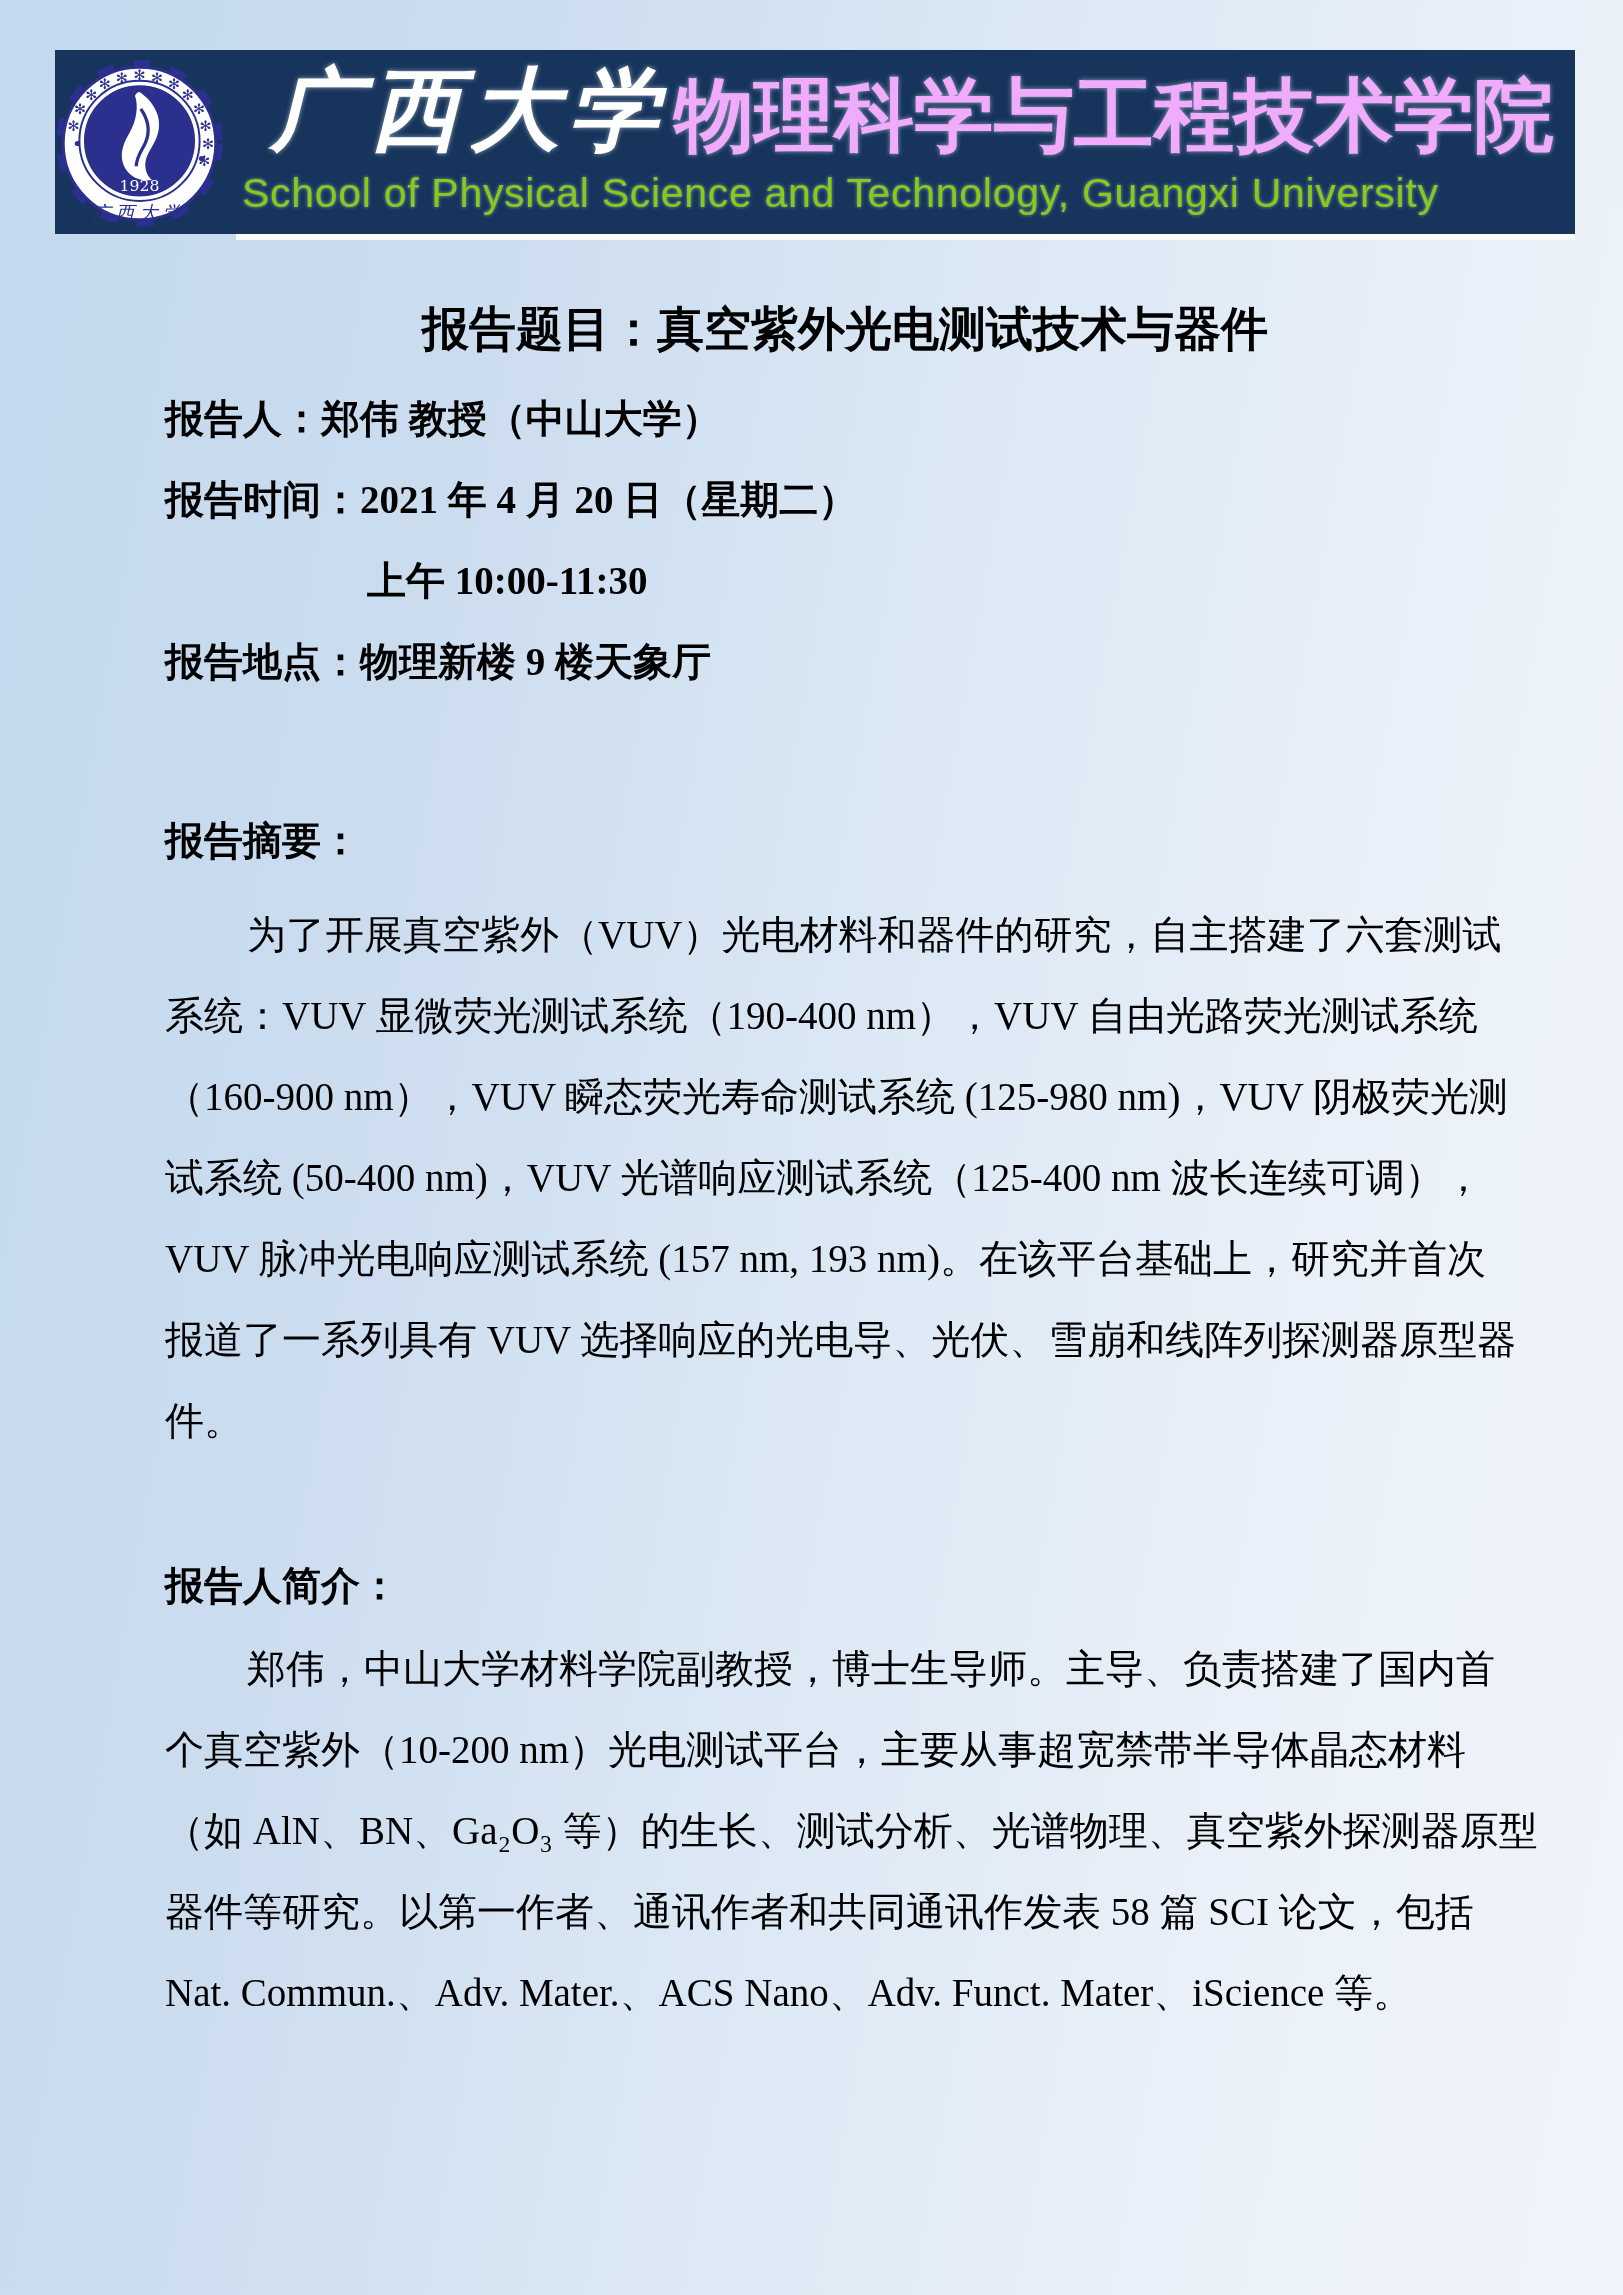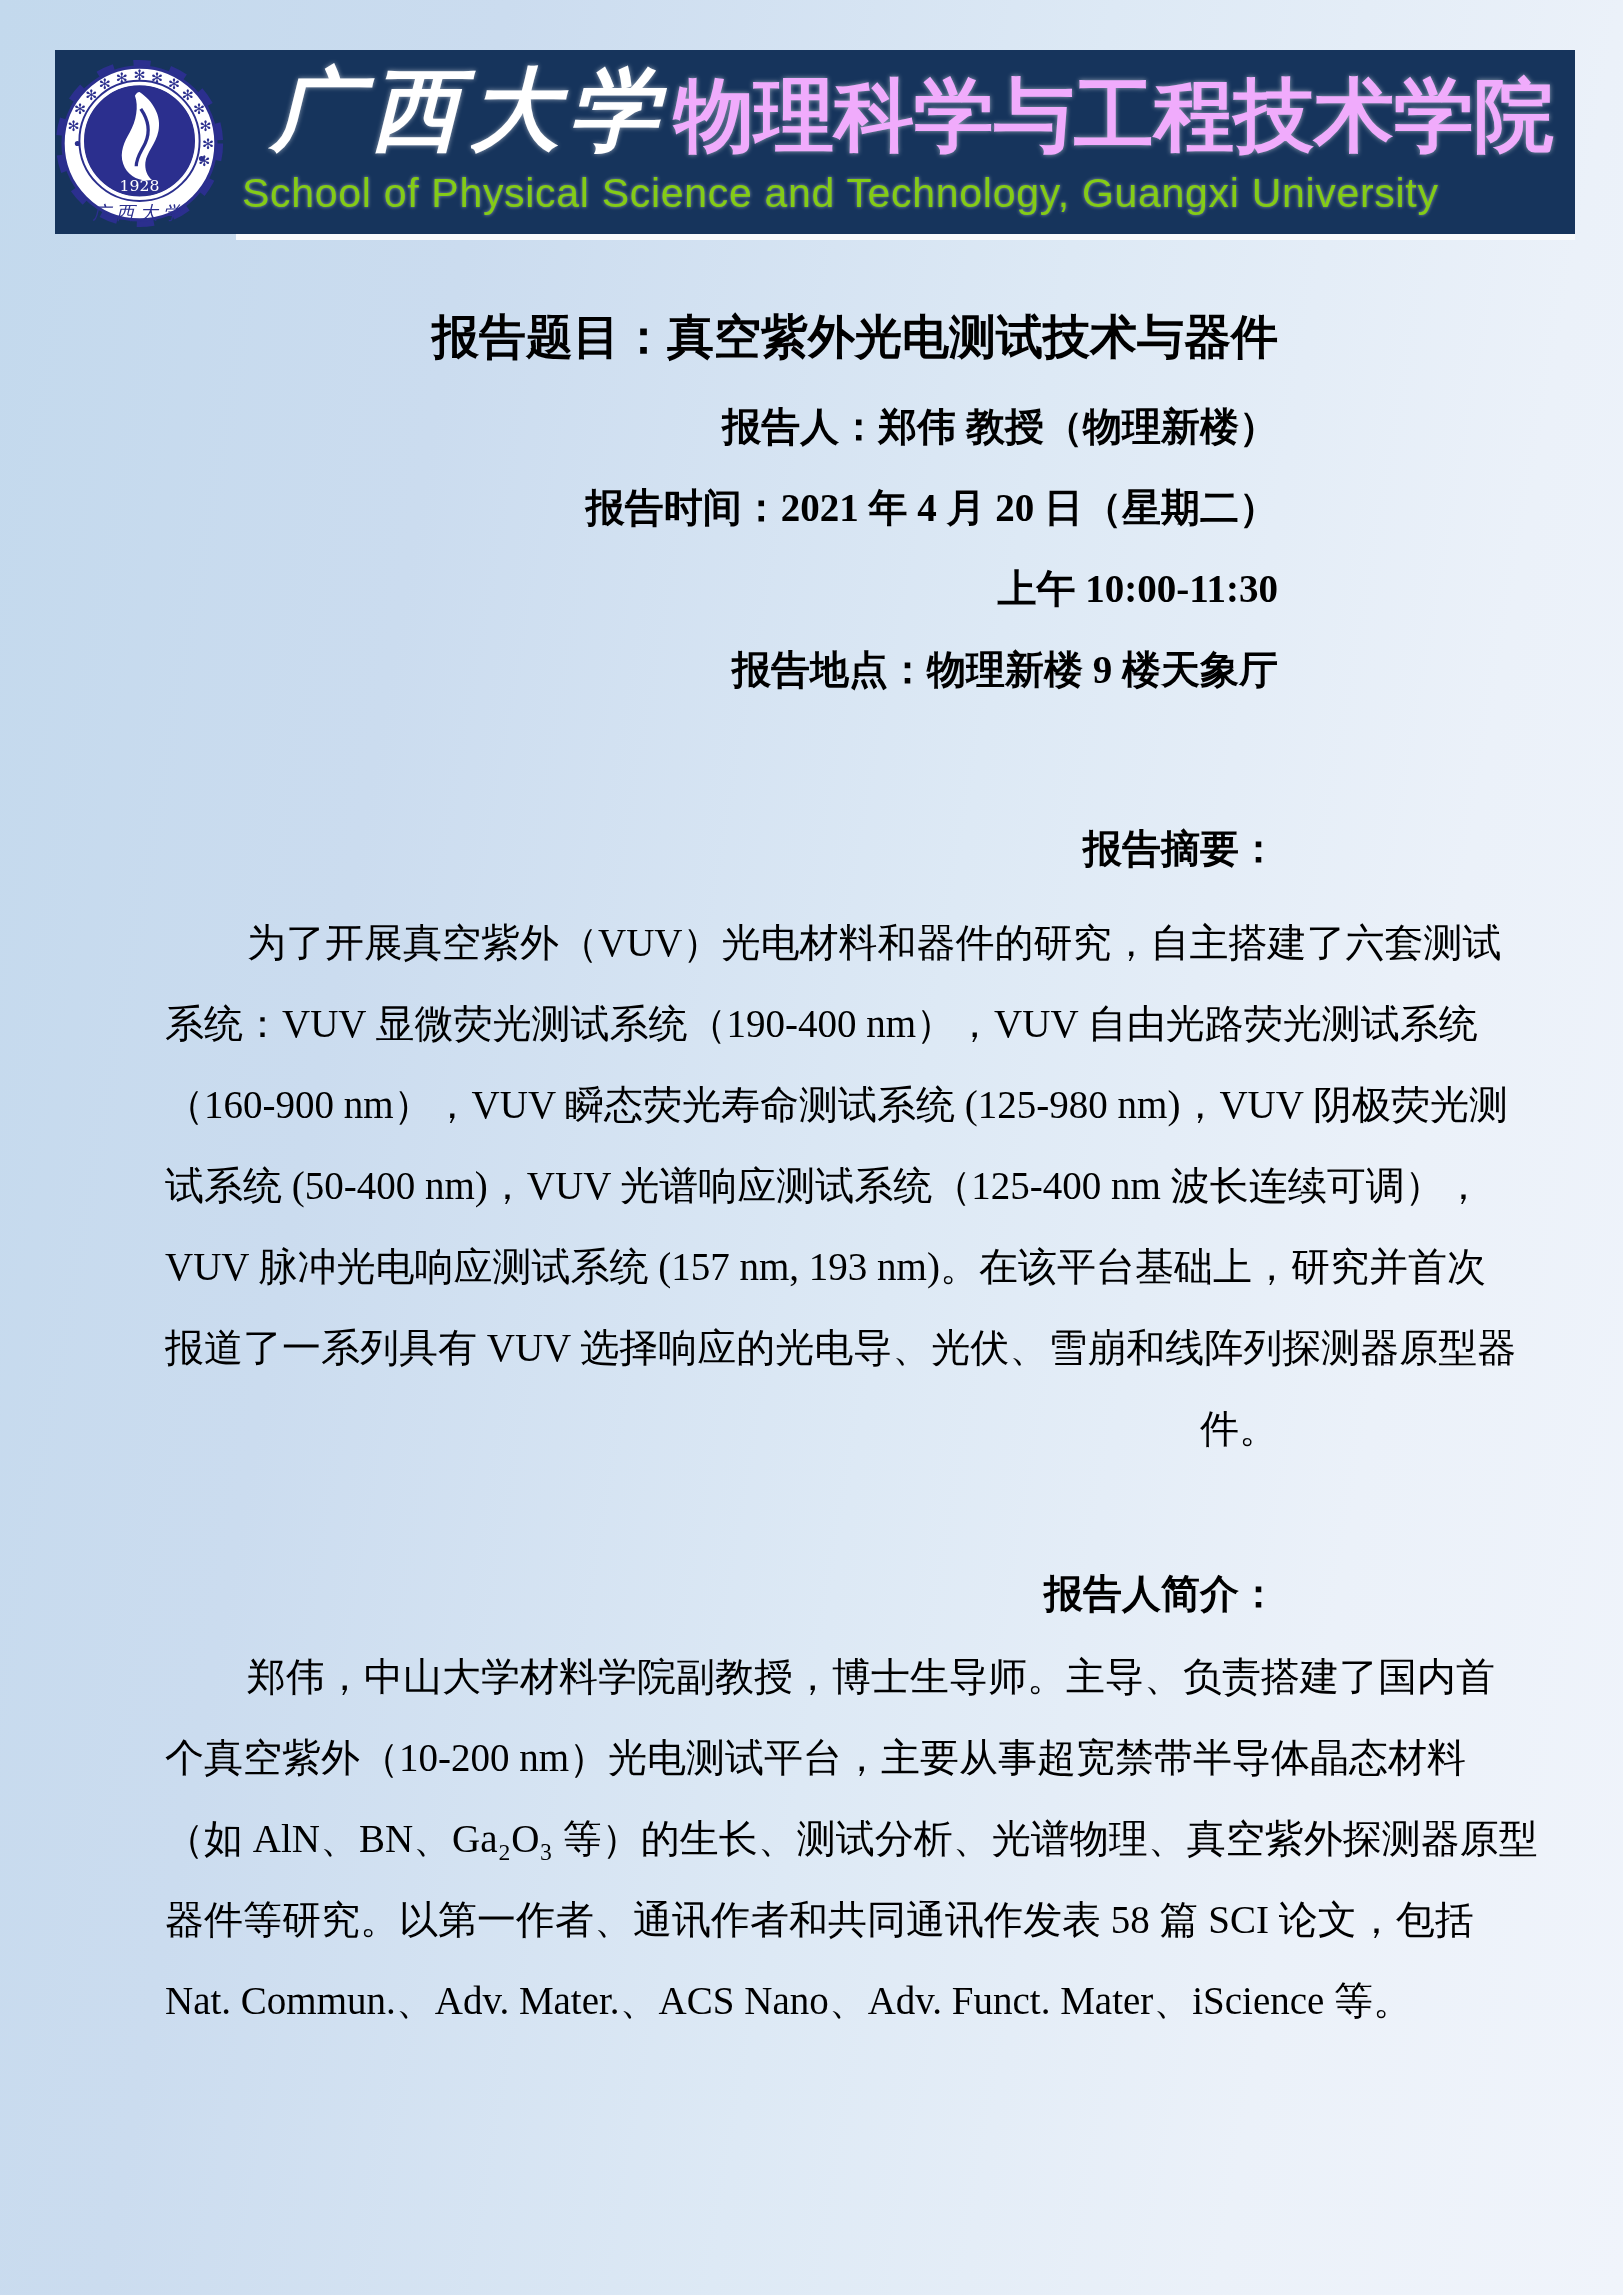--- a/index.html
+++ b/index.html
@@ -61,24 +61,23 @@
     font-family: "Liberation Sans", "DejaVu Sans", sans-serif;
     text-shadow: 0 0 3.9px rgba(255,255,255,.5);
     white-space: nowrap;
   }
 
   
   .content {
     position: absolute;
     left: 0; top: 240px;
     width: 1440px;
-    padding: 12px 162px 0 165px;
+    padding: 4px 162px 0 165px;
     box-sizing: border-box;
     font-size: 39px;
-    text-align: right;
   }
   .line {
     line-height: 81px;
     min-height: 81px;
     white-space: nowrap;
   }
   .doc-title {
     margin-top: 45px;
     margin-left: 257px;
     font-size: 47px;
@@ -137,21 +136,21 @@
   <span class="uni-cn">广西大学</span>
   <span class="school-cn">物理科学与工程技术学院</span>
   <span class="school-en">School of Physical Science and Technology, Guangxi University</span>
 </div>
 <div class="banner-strip"></div>
 
 <div class="content">
 
   <div class="line doc-title">报告题目：真空紫外光电测试技术与器件</div>
 
-  <div class="line bold info-first">报告人：郑伟 教授（物理新楼）</div>
+  <div class="line bold info-first">报告人：郑伟 教授（中山大学）</div>
   <div class="line bold">报告时间：2021 年 4 月 20 日（星期二）</div>
   <div class="line bold indent-time">上午 10:00-11:30</div>
   <div class="line bold">报告地点：物理新楼 9 楼天象厅</div>
 
   <div class="line bold sec-abstract">报告摘要：</div>
   <div class="line p1-first">为了开展真空紫外（VUV）光电材料和器件的研究，自主搭建了六套测试</div>
   <div class="line">系统：VUV 显微荧光测试系统（190-400 nm），VUV 自由光路荧光测试系统</div>
   <div class="line">（160-900 nm），VUV 瞬态荧光寿命测试系统 (125-980 nm)，VUV 阴极荧光测</div>
   <div class="line">试系统 (50-400 nm)，VUV 光谱响应测试系统（125-400 nm 波长连续可调），</div>
   <div class="line">VUV 脉冲光电响应测试系统 (157 nm, 193 nm)。在该平台基础上，研究并首次</div>

